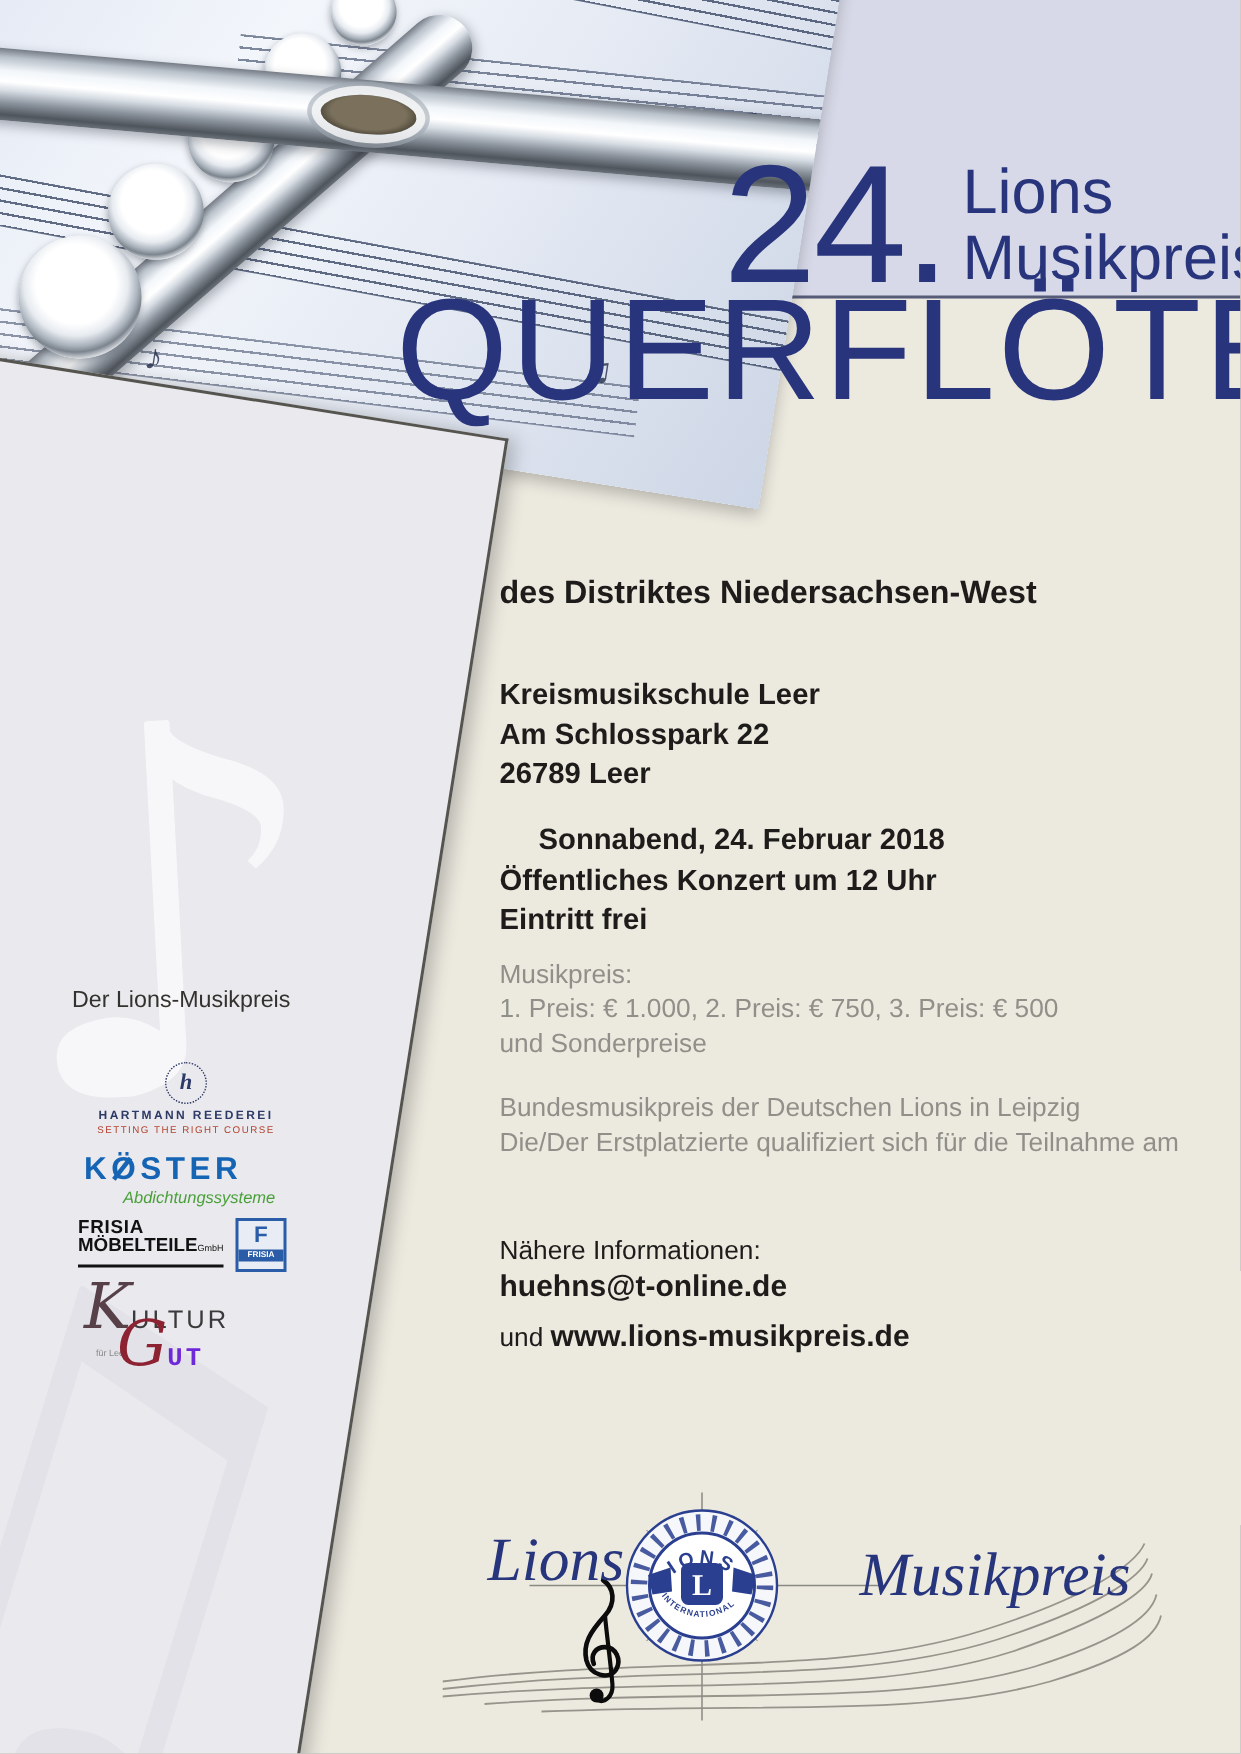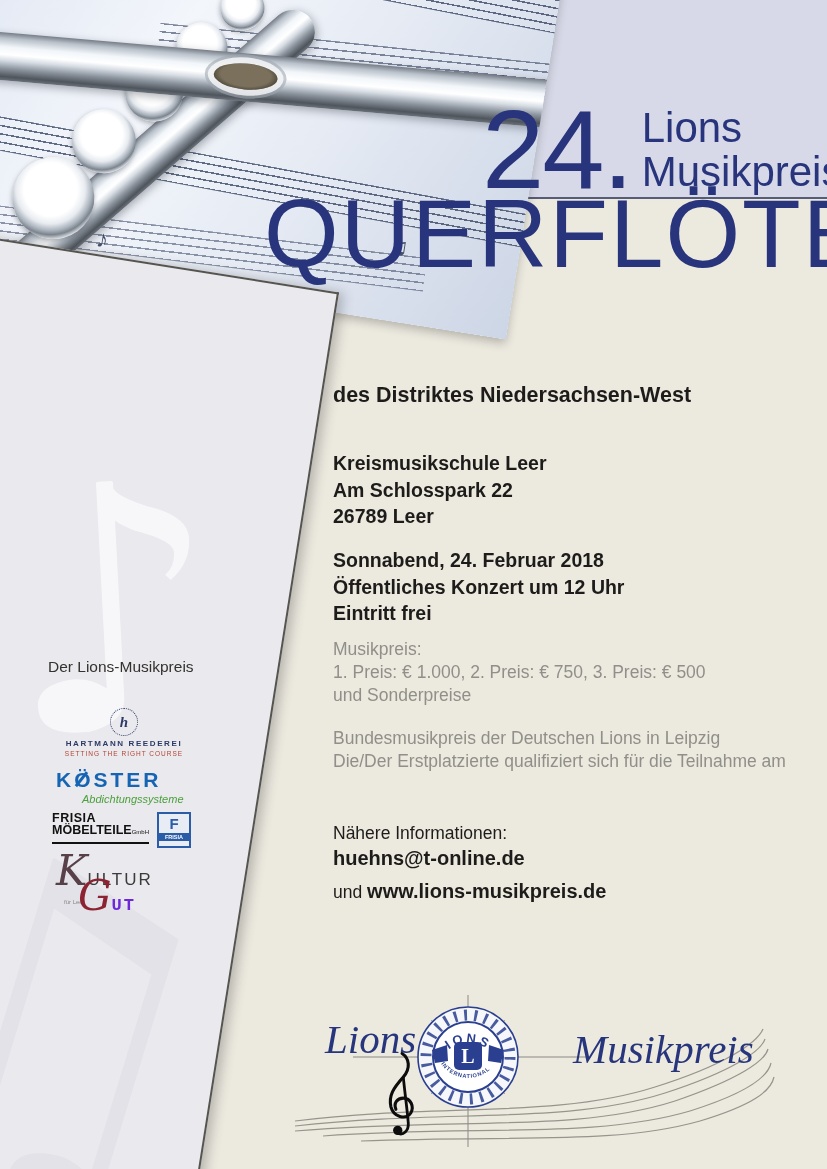--- a/index.html
+++ b/index.html
@@ -192,21 +192,21 @@
   </div>
 
   <div class="content">
     <div class="district">des Distriktes Niedersachsen-West</div>
     <div class="venue">
       <span style="display:block;">Kreismusikschule Leer</span>
       <span style="display:block;">Am Schlosspark 22</span>
       <span style="display:block;">26789 Leer</span>
     </div>
     <div class="event">
-      <span style="display:block;">Sonnabend, 24. Februar 2018</span>
+      <span style="display:block;margin-left:26px;">Sonnabend, 24. Februar 2018</span>
       <span style="display:block;">Öffentliches Konzert um 12 Uhr</span>
       <span style="display:block;">Eintritt frei</span>
     </div>
     <div class="prizes">
       <span style="display:block;">Musikpreis:</span>
       <span style="display:block;">1. Preis: € 1.000, 2. Preis: € 750, 3. Preis: € 500</span>
       <span style="display:block;">und Sonderpreise</span>
     </div>
     <div class="qualif">
       <span style="display:block;">Bundesmusikpreis der Deutschen Lions in Leipzig</span>

